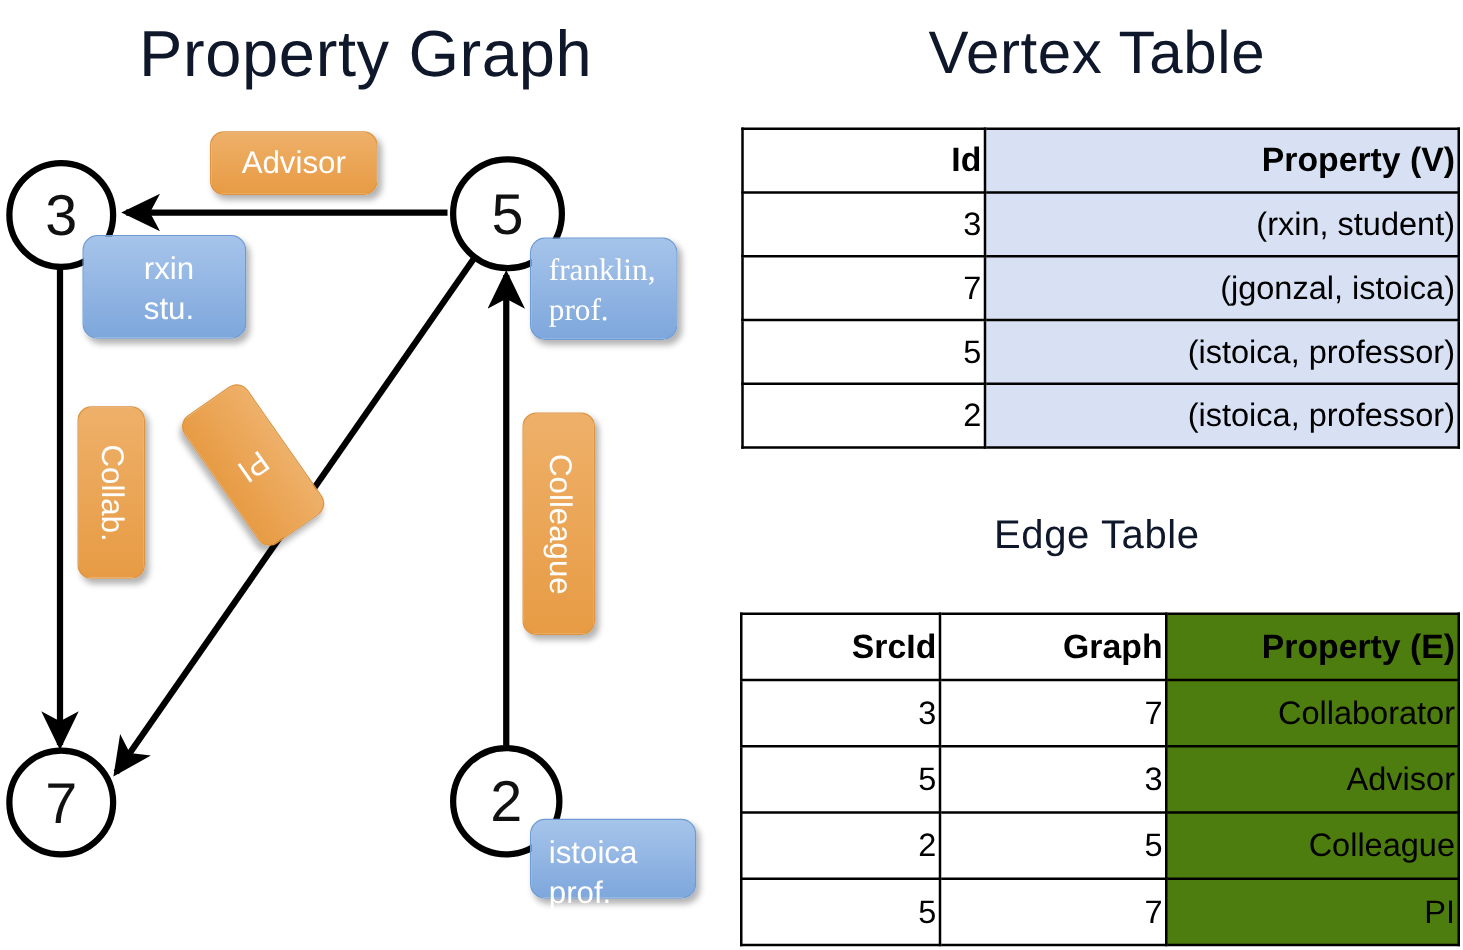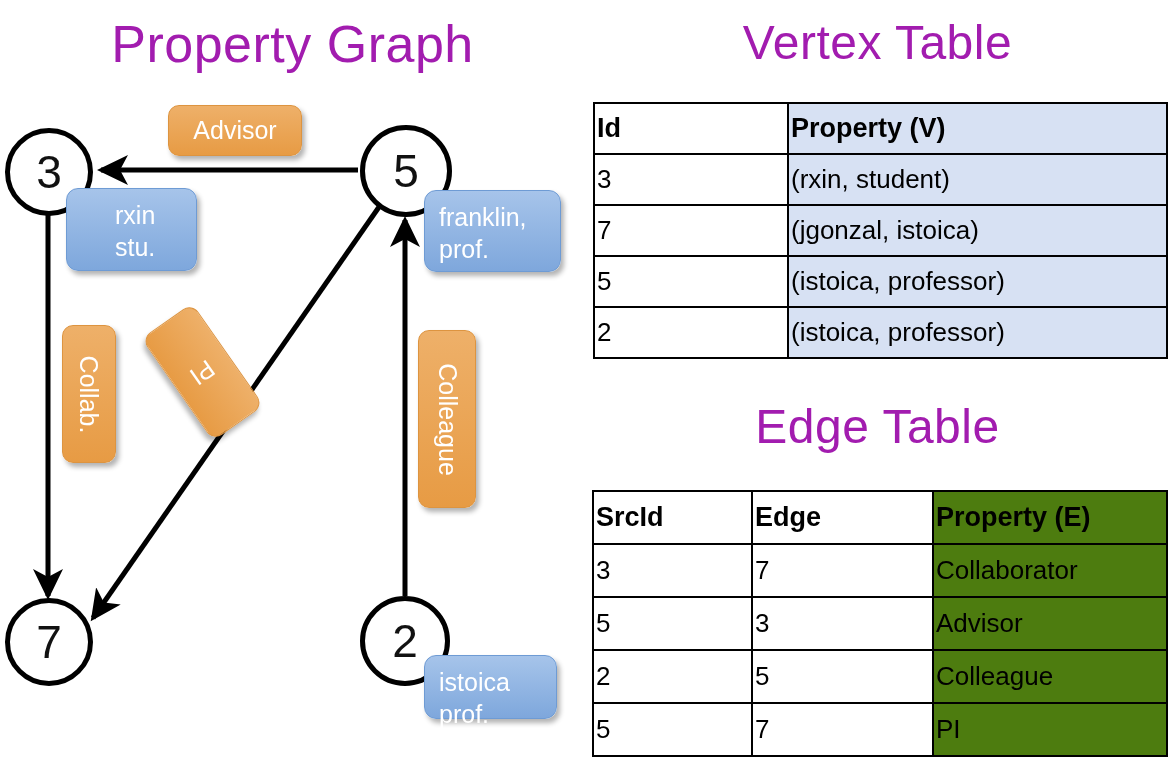--- a/index.html
+++ b/index.html
@@ -13,36 +13,36 @@
     position: relative;
     font-family: "Liberation Sans", sans-serif;
     overflow: hidden;
   }
 
   
   .title {
     position: absolute;
     font-family: "Liberation Sans", sans-serif;
     font-weight: 300;
-    color: #a21caf;
+    color: #0f172a;
     letter-spacing: 0.5px;
     white-space: nowrap;
     text-align: center;
   }
   #title-property-graph {
     left: 0; top: 14px; width: 585px;
     font-size: 52px; line-height: 60px;
   }
   #title-vertex-table {
     left: 585px; top: 14px; width: 585px;
     font-size: 48px; line-height: 58px;
   }
   #title-edge-table {
     left: 585px; top: 398px; width: 585px;
-    font-size: 48px; line-height: 58px;
+    font-size: 32px; line-height: 58px;
   }
 
   
   #graph-panel {
     position: absolute;
     left: 0; top: 0;
     width: 585px; height: 760px;
   }
   #graph-edges {
     position: absolute;
@@ -108,21 +108,21 @@
 
   
   .data-table {
     position: absolute;
     border-collapse: collapse;
     table-layout: fixed;
     font-family: "Liberation Sans", sans-serif;
   }
   .data-table td, .data-table th {
     border: 2px solid #000000;
-    text-align: left;
+    text-align: right;
     font-weight: normal;
     font-size: 26px;
     color: #000000;
     padding: 3px 2px;
   }
   .data-table th {
     font-weight: bold;
     font-size: 27px;
   }
   #vertex-table { left: 593px; top: 102px; width: 575px; }
@@ -174,21 +174,21 @@
   </div>
   <div class="vertex-circle" style="left:360px; top:596px; width:90px; height:90px;">
     <span>2</span>
   </div>
 
   <div class="prop-box blue" style="left:66px; top:188px; width:131px; height:83px;padding-left:48px;">
     <div>rxin</div>
     <div>stu.</div>
   </div>
 
-  <div class="prop-box blue" style="left:424px; top:190px; width:137px; height:82px;">
+  <div class="prop-box blue" style="left:424px; top:190px; width:118px; height:82px;font-family:Liberation Serif, serif;">
     <div>franklin,</div>
     <div>prof.</div>
   </div>
 
 
   <div class="prop-box blue" style="left:424px; top:655px; width:133px; height:64px;">
     <div>istoica</div>
     <div>prof.</div>
   </div>
 
@@ -233,21 +233,21 @@
       <td class="col-id">2</td>
       <td class="col-prop">(istoica, professor)</td>
     </tr>
   </tbody>
 </table>
 
 <table class="data-table" id="edge-table">
   <thead>
     <tr>
       <th class="col-src">SrcId</th>
-      <th class="col-dst">Edge</th>
+      <th class="col-dst">Graph</th>
       <th class="col-eprop">Property (E)</th>
     </tr>
   </thead>
   <tbody>
     <tr>
       <td class="col-src">3</td>
       <td class="col-dst">7</td>
       <td class="col-eprop">Collaborator</td>
     </tr>
     <tr>

